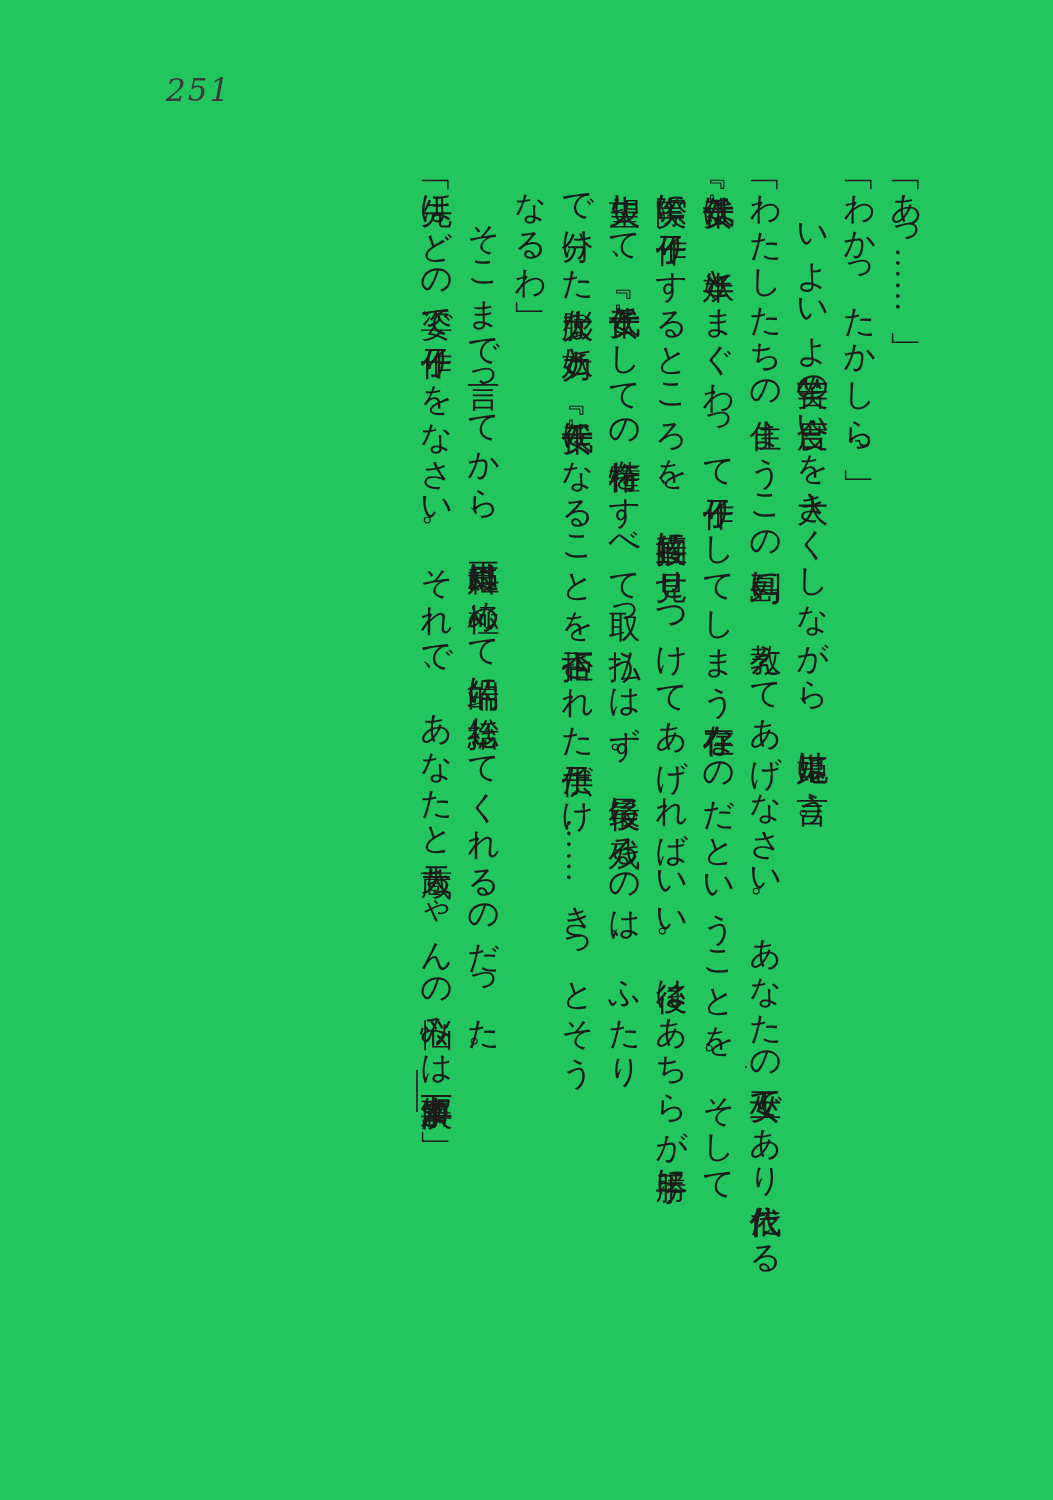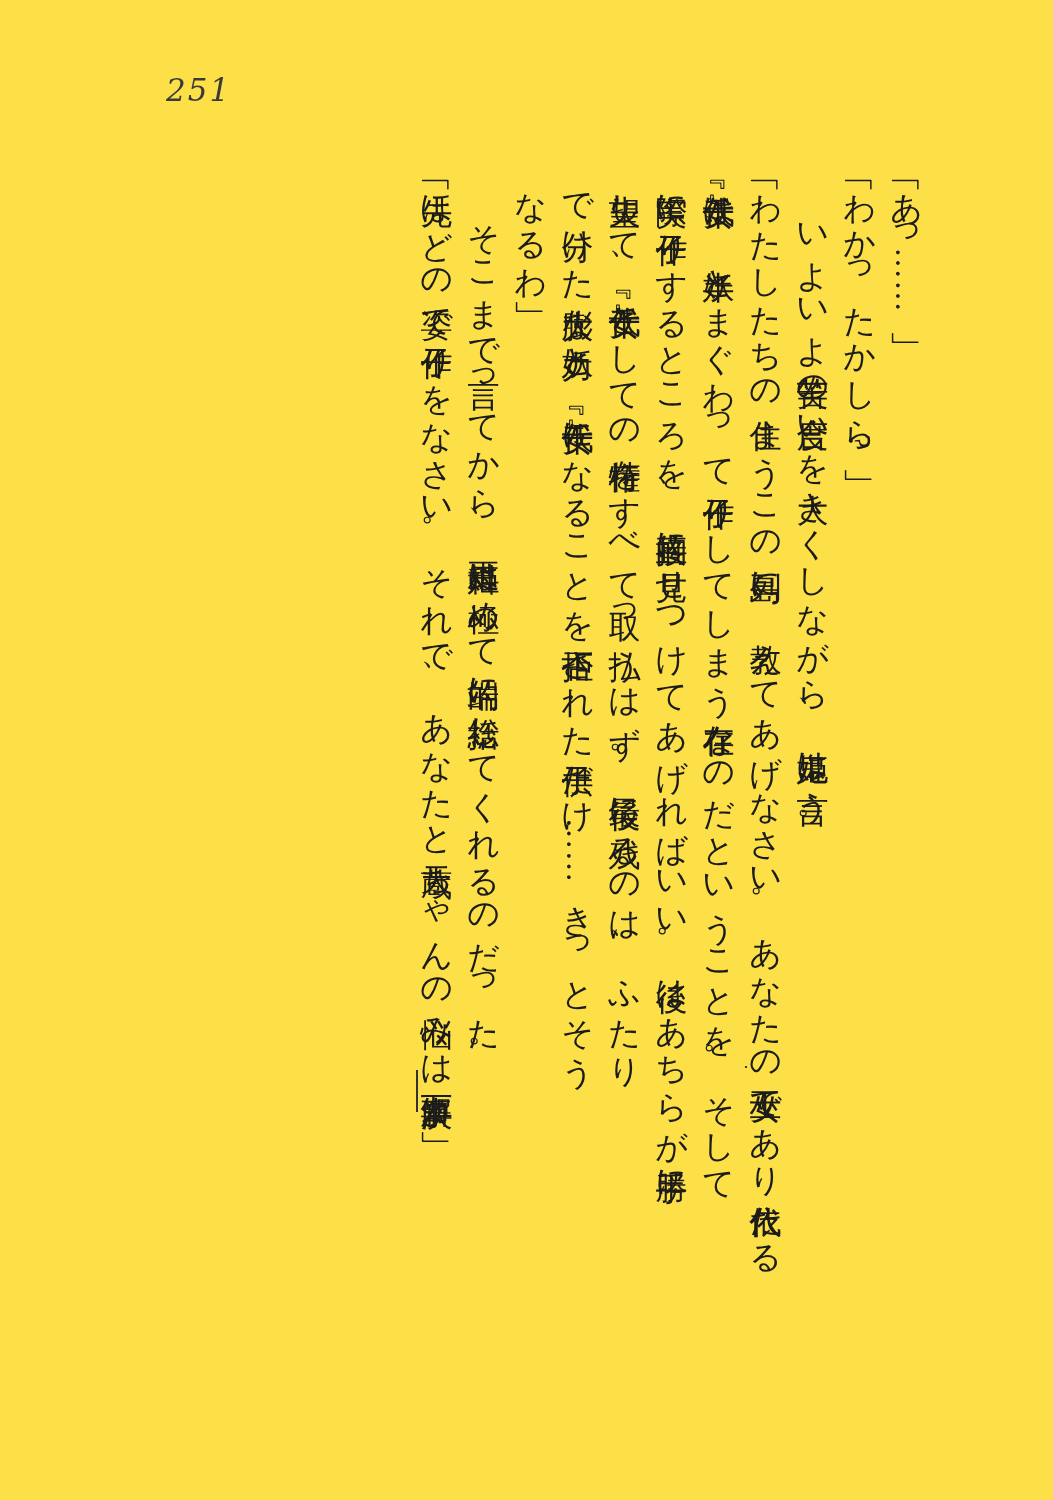--- a/index.html
+++ b/index.html
@@ -10,21 +10,21 @@
     width: 1053px;
     height: 1500px;
     position: relative;
     background: #fbfbfa;
     overflow: hidden;
     font-family: "Liberation Serif", "DejaVu Serif", serif;
   }
   .book-page {
     position: absolute;
     inset: 0;
-    background: #fde047;
+    background: #22c55e;
   }
   .page-number {
     position: absolute;
     left: 166px;
     top: 72px;
     font-size: 31px;
     font-style: italic;
     letter-spacing: 2px;
     color: #3a3a3a;
     font-family: "DejaVu Serif", "Liberation Serif", serif;

